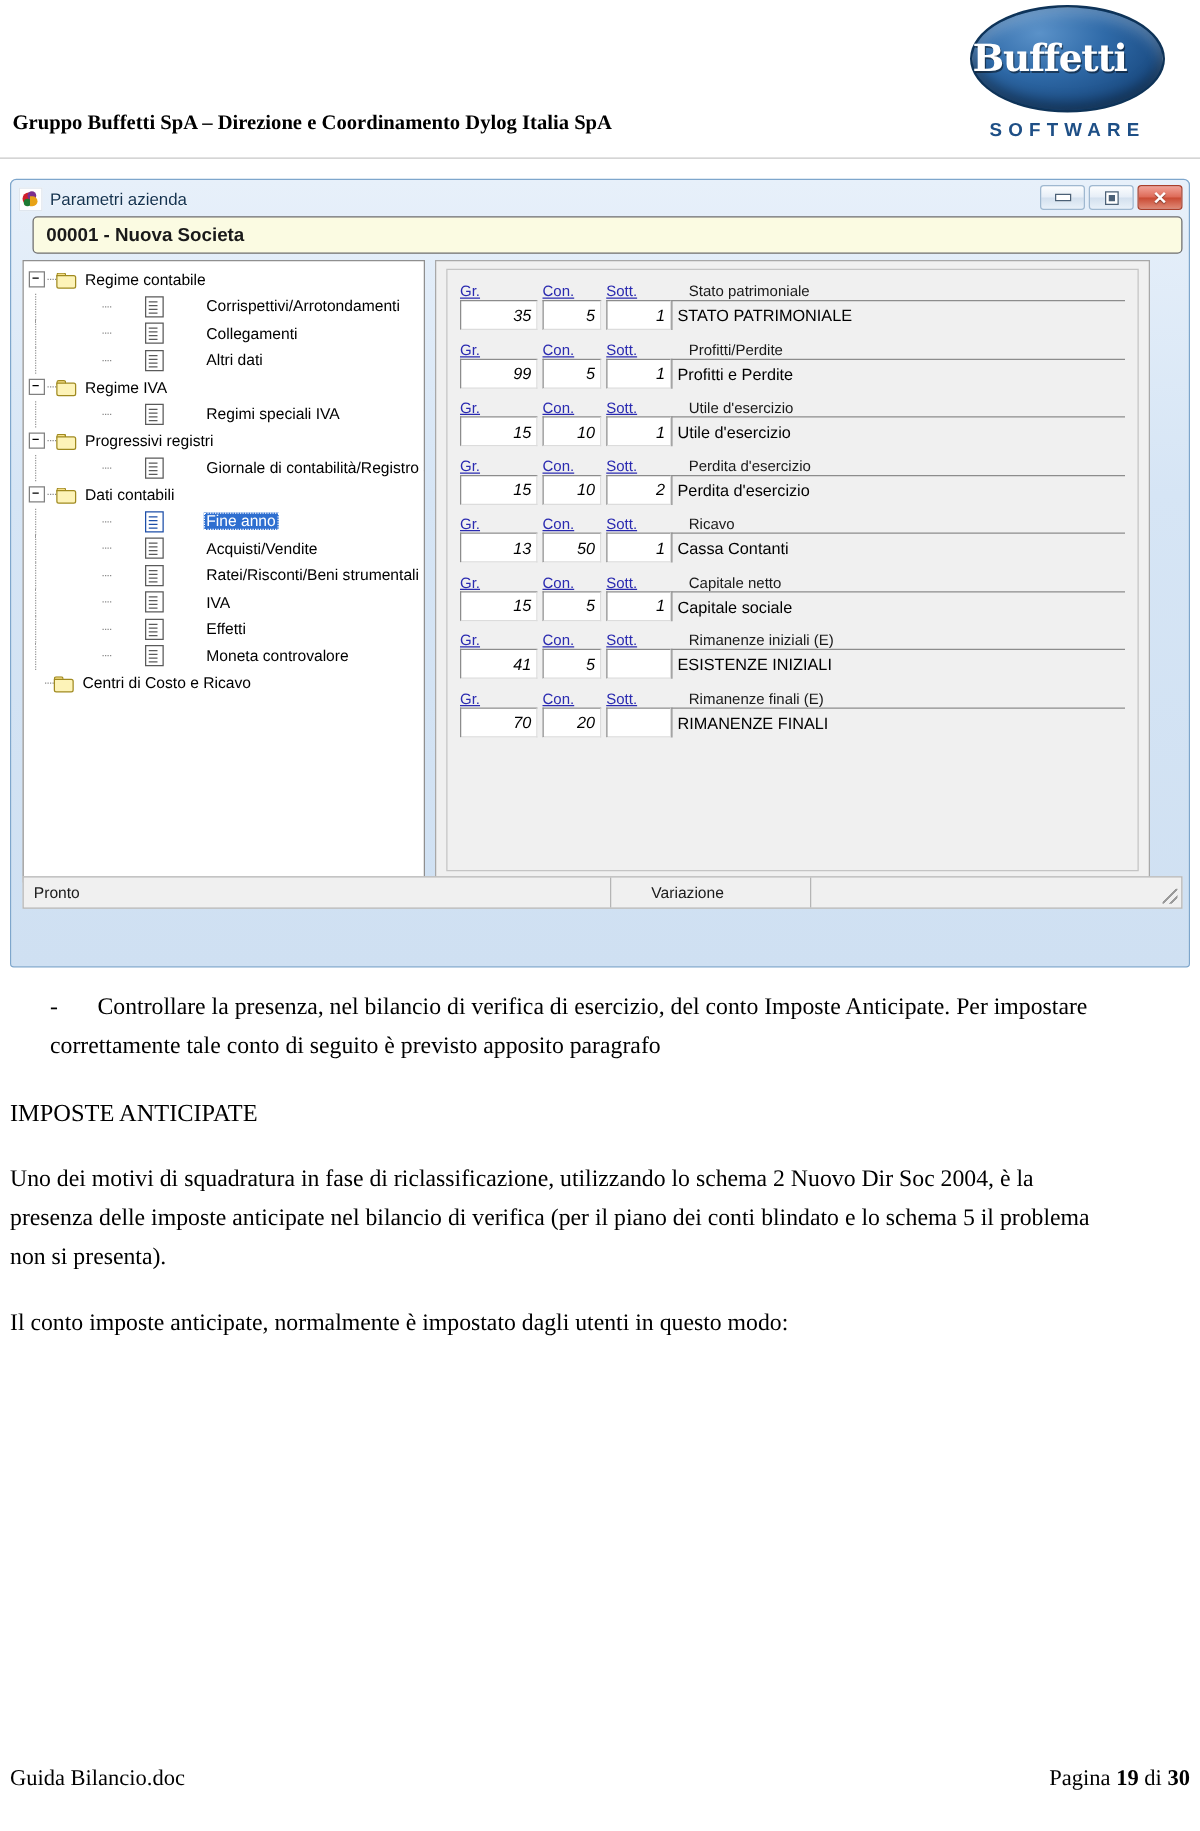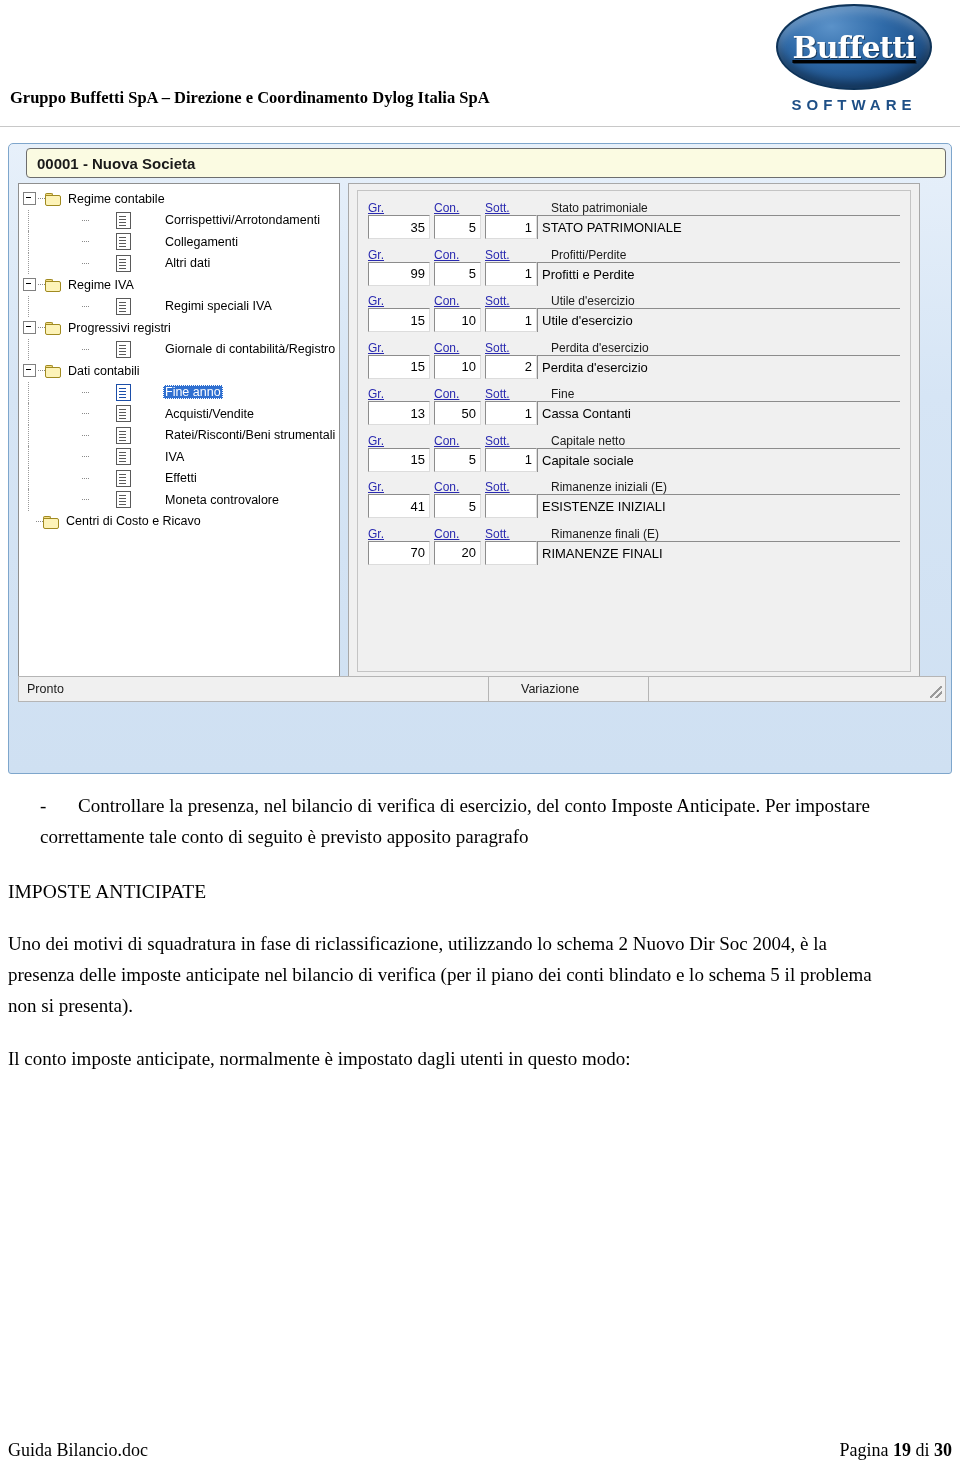--- a/index.html
+++ b/index.html
@@ -16,23 +16,22 @@
   .page-header { position:relative; height:128px; }
   .brand-logo {
     position:absolute; right:28px; top:4px;
     width:156px; text-align:center;
   }
   .logo-oval {
     width:152px; height:82px;
     border-radius:50%;
     background:radial-gradient(ellipse at 35% 25%, #5b92c9 0%, #2f6aa8 38%, #1d4f87 70%, #123a66 100%);
     border:2px solid #0e3358;
-    display:flex; align-items:center; justify-content:center;
+    display:flex; align-items:center; 
     box-shadow:inset 0 -6px 10px rgba(0,0,0,.35), inset 0 6px 10px rgba(255,255,255,.25);
-    text-decoration:underline;
   }
   .logo-word {
     color:#ffffff;
     font-family:"DejaVu Serif", serif;
     font-weight:bold;
     font-size:30px;
     letter-spacing:-1px;
     transform:skewX(-4px);
     text-shadow:1px 1px 0 rgba(0,0,0,.45);
   }
@@ -240,20 +239,21 @@
     border-top:1px solid #8c8c8c;
     border-left:1px solid #8c8c8c;
     border-right:1px solid #dcdcdc;
     border-bottom:1px solid #dcdcdc;
     box-sizing:border-box;
     font-family:"Liberation Sans", sans-serif;
     font-size:13px; color:#000;
     display:flex; align-items:center;
     padding:0 4px;
     flex:none;
+    font-style:italic;
   }
   .inp-num { justify-content:flex-end; }
   .w-gr   { width:62px; margin-right:4px; }
   .w-con  { width:47px; margin-right:4px; }
   .w-sott { width:52px; margin-right:0px; }
   .inp-desc {
     flex:1 1 auto;
     background:#f0f0f0;
     border:none;
     border-top:1px solid #8c8c8c;
@@ -316,21 +316,21 @@
   }
   .para {
     margin:22px 64px 0 8px;
     font-size:19px;
     line-height:31px;
     text-align:left;
   }
 
   
   .footer {
-    position:absolute; left:0; bottom:4px; width:960px;
+    position:absolute; left:0; bottom:32px; width:960px;
     display:flex; justify-content:space-between;
     padding:0 8px;
     box-sizing:border-box;
     font-family:"Liberation Serif", serif;
     font-size:18px;
   }
   .footer .pg b { font-weight:bold; }
 </style>
 </head>
 <body>
@@ -341,20 +341,40 @@
       <span class="logo-word">Buffetti</span>
     </div>
     <div class="logo-sub">SOFTWARE</div>
   </div>
   <div class="header-line">Gruppo Buffetti SpA – Direzione e Coordinamento Dylog Italia SpA</div>
   <div class="header-rule"></div>
 </div>
 
 <div class="app-window">
 
+  <div class="titlebar">
+    <span class="title-icon">
+      <span class="g1"></span>
+        <span class="g2"></span>
+        <span class="g3"></span>
+        <span class="g4"></span>
+    </span>
+    <span class="title-text">Parametri azienda</span>
+    <span class="win-buttons">
+      <span class="win-btn">
+        <span class="glyph-min"></span>
+      </span>
+      <span class="win-btn">
+        <span class="glyph-max"></span>
+      </span>
+      <span class="win-btn close">
+        <span class="glyph-close">✕</span>
+      </span>
+    </span>
+  </div>
 
   <div class="company-bar">
     <span class="txt">00001 - Nuova Societa</span>
   </div>
 
   <div class="client">
 
     <div class="tree-panel">
       <div class="tree" id="tree-root">
           <div class="tree-row indent0">
@@ -523,21 +543,21 @@
               <span class="inp inp-num w-con">10</span>
               <span class="inp inp-num w-sott">2</span>
               <span class="inp-desc">Perdita d'esercizio</span>
             </div>
           </div>
           <div class="frow">
             <div class="frow-labels">
               <span class="lab-link lab-gr">Gr.</span>
               <span class="lab-link lab-con">Con.</span>
               <span class="lab-link lab-sott">Sott.</span>
-              <span class="lab-desc">Fine</span>
+              <span class="lab-desc">Ricavo</span>
             </div>
             <div class="frow-inputs">
               <span class="inp inp-num w-gr">13</span>
               <span class="inp inp-num w-con">50</span>
               <span class="inp inp-num w-sott">1</span>
               <span class="inp-desc">Cassa Contanti</span>
             </div>
           </div>
           <div class="frow">
             <div class="frow-labels">

